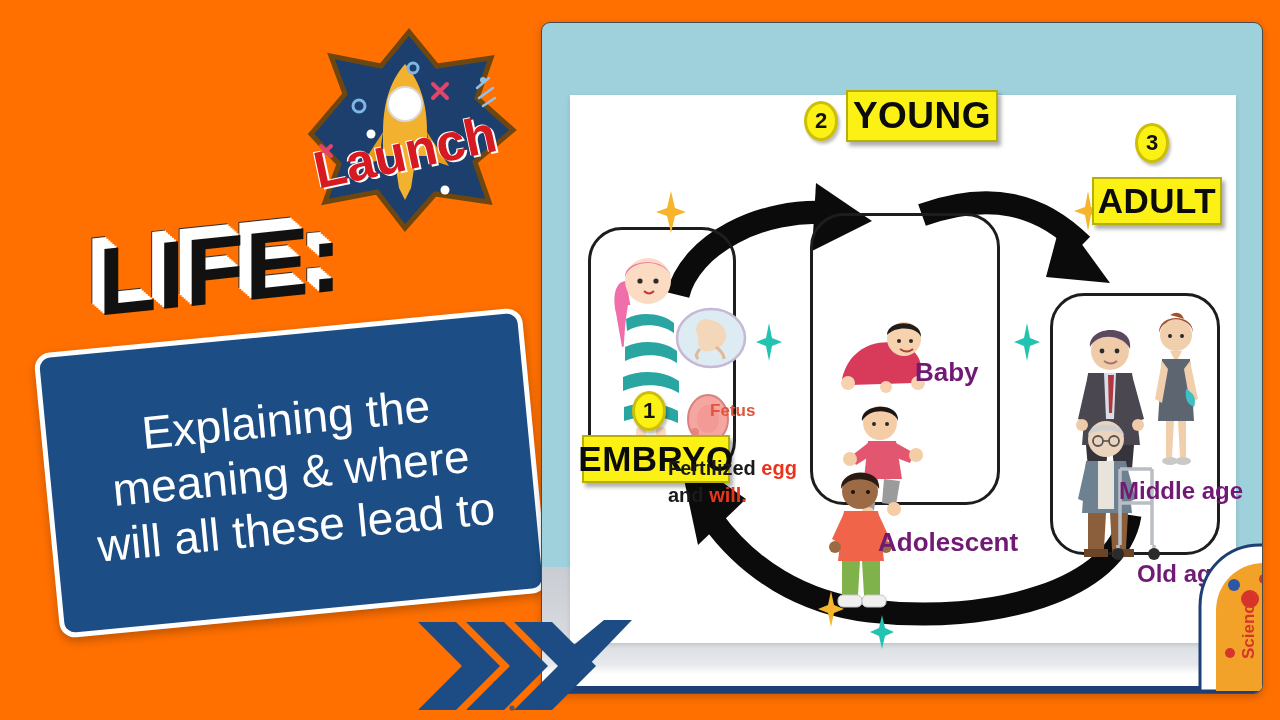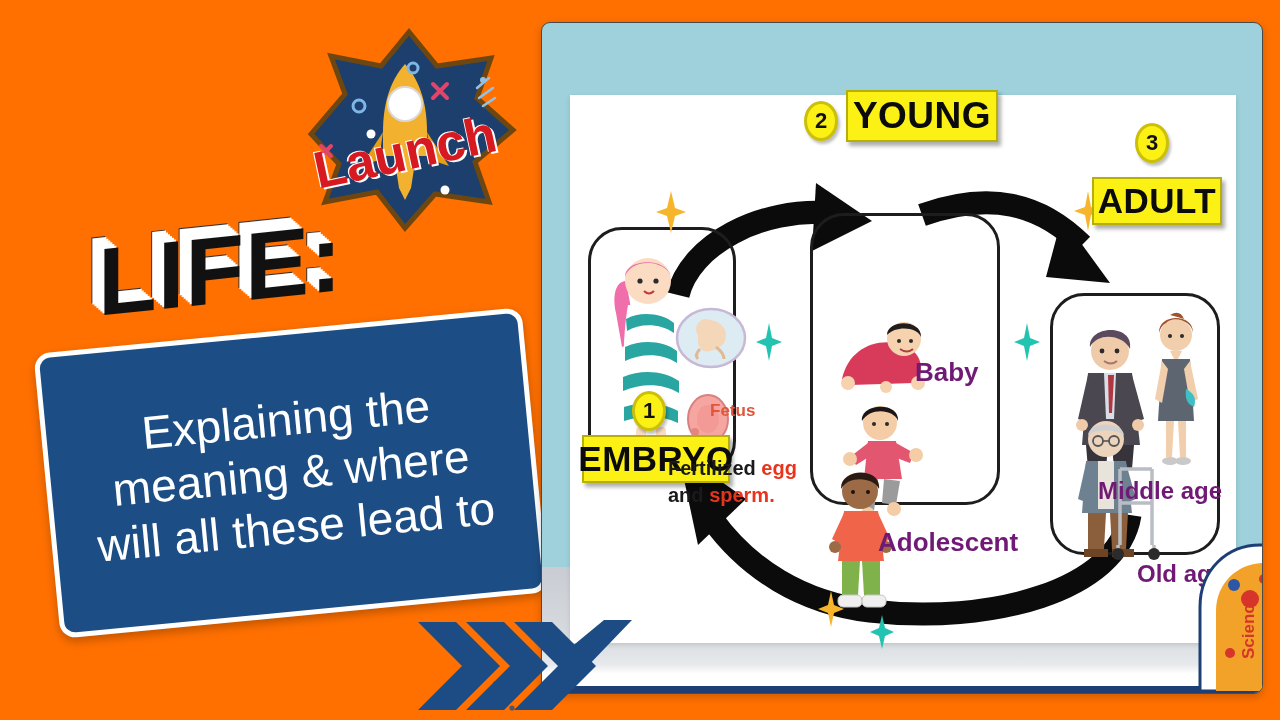--- a/index.html
+++ b/index.html
@@ -110,21 +110,21 @@
   #num-2 { left:234px; top:6px;   }
   #num-3 { left:565px; top:28px;  }
 
   .stage-text {
     position:absolute; color:#701a75; font-weight:bold;
     font-family:"Liberation Sans", sans-serif; white-space:nowrap;
   }
   #t-baby        { left:345px; top:262px; font-size:26px; }
   #t-childhood   { left:340px; top:347px; font-size:26px; }
   #t-adolescent  { left:308px; top:432px; font-size:26px; }
-  #t-middleage   { left:528px; top:382px; font-size:24px; }
+  #t-middleage   { left:528px; top:382px; font-size:24px;padding-left:21px; }
   #t-oldage      { left:567px; top:465px; font-size:24px; }
   #t-fetus       { left:140px; top:258px; font-size:17px; color:#E0553B;margin-top:48px; }
 
   #t-fertilized {
     position:absolute; left:98px; top:360px; font-size:20px;
     font-weight:bold; color:#1a1a1a; line-height:1.35;
     font-family:"Liberation Sans", sans-serif;
   }
   #t-fertilized .red { color:#E8341C; }
 
@@ -406,21 +406,21 @@
         <div class="num-circle" id="num-2">2</div>
         <div class="num-circle" id="num-3">3</div>
 
         <div class="yellow-label" id="label-embryo">EMBRYO</div>
         <div class="yellow-label" id="label-adult">ADULT</div>
         <div class="yellow-label" id="label-young">YOUNG</div>
 
         <div class="stage-text" id="t-fetus">Fetus</div>
         <div id="t-fertilized">
           <span>Fertilized </span><span class="red">egg</span><br>
-          <span>and </span><span class="red">sperm.</span>
+          <span>and </span><span class="red">will.</span>
         </div>
 
         <div class="stage-text" id="t-baby">Baby</div>
         <div class="stage-text" id="t-adolescent">Adolescent</div>
         <div class="stage-text" id="t-middleage">Middle age</div>
         <div class="stage-text" id="t-oldage">Old age</div>
 
       </div>
     </div>
 

